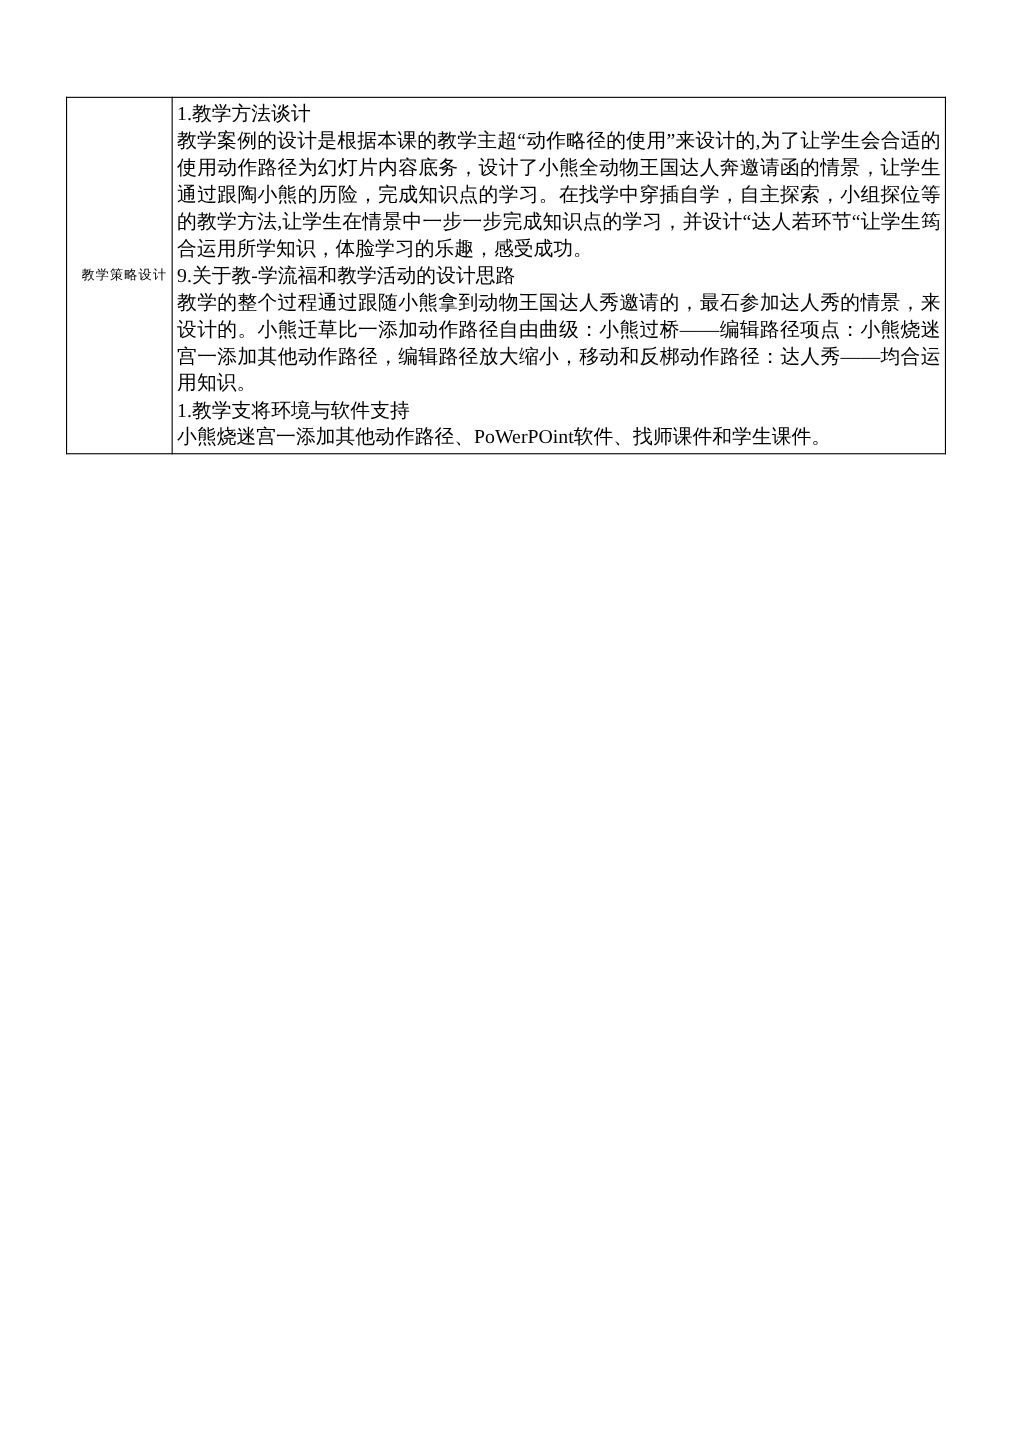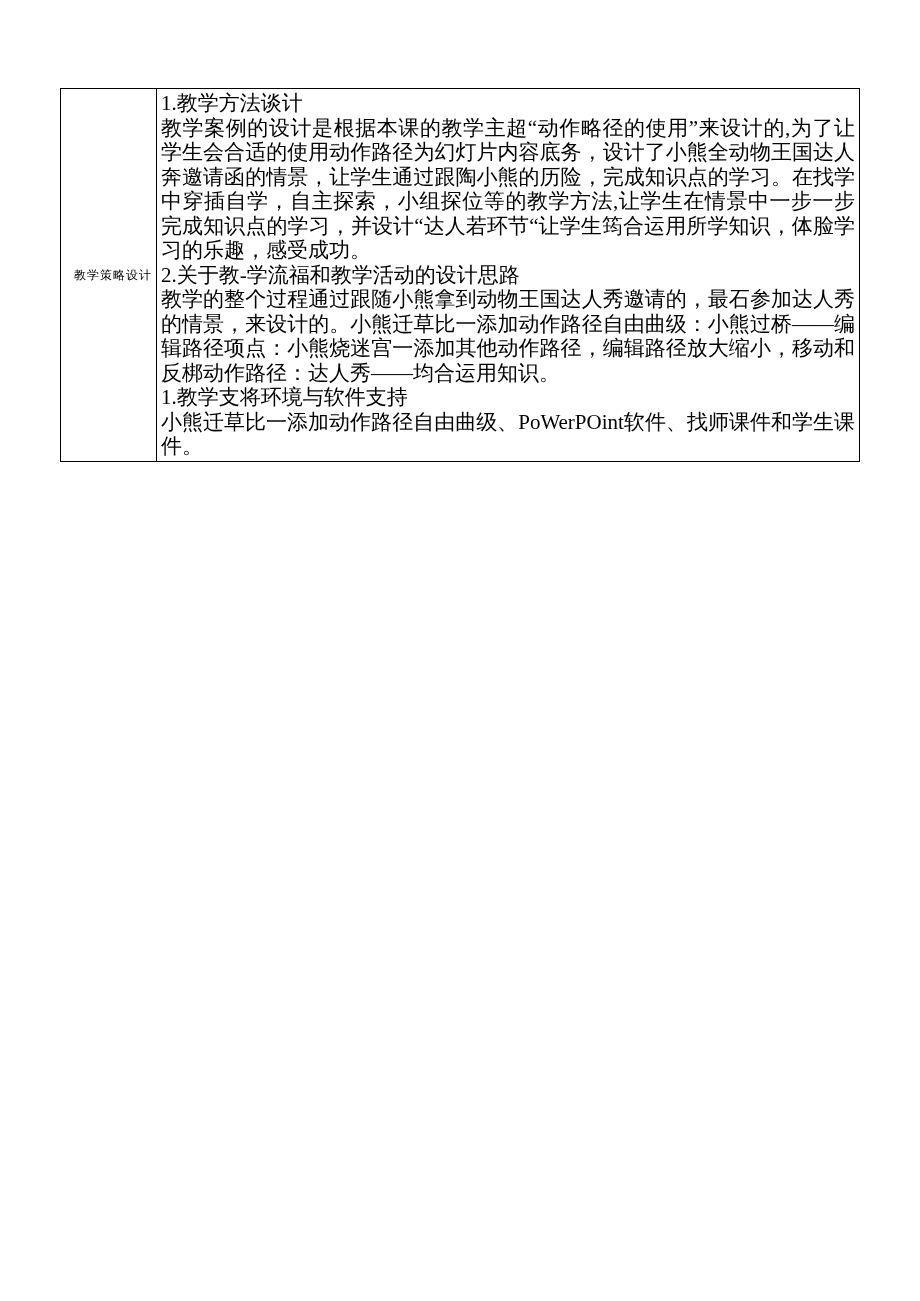--- a/index.html
+++ b/index.html
@@ -21,39 +21,39 @@
       padding: 2px 4px;
     }
     .label-cell {
       width: 96px;
       text-align: right;
       font-size: 12px;
       line-height: 24px;
       letter-spacing: 1px;
     }
     .content-cell {
-      font-size: 21px;
+      font-size: 18px;
       line-height: 24.5px;
       text-align: justify;
       padding: 4px 6px 28px 6px;
     }
     .content-cell p { margin: 0; }
   </style>
 </head>
 <body>
 
 <table class="doc-table">
   <tbody>
       <tr>
     <td class="label-cell">
       <span>教学策略设计</span>
     </td>
     <td class="content-cell">
       <p>1.教学方法谈计</p>
       <p>教学案例的设计是根据本课的教学主超“动作略径的使用”来设计的,为了让学生会合适的使用动作路径为幻灯片内容底务，设计了小熊全动物王国达人奔邀请函的情景，让学生通过跟陶小熊的历险，完成知识点的学习。在找学中穿插自学，自主探索，小组探位等的教学方法,让学生在情景中一步一步完成知识点的学习，并设计“达人若环节“让学生筠合运用所学知识，体脸学习的乐趣，感受成功。</p>
-      <p>2.关于教-学流福和教学活动的设计思路</p>
+      <p>9.关于教-学流福和教学活动的设计思路</p>
       <p>教学的整个过程通过跟随小熊拿到动物王国达人秀邀请的，最石参加达人秀的情景，来设计的。小熊迁草比一添加动作路径自由曲级：小熊过桥——编辑路径项点：小熊烧迷宫一添加其他动作路径，编辑路径放大缩小，移动和反梆动作路径：达人秀——均合运用知识。</p>
       <p>1.教学支将环境与软件支持</p>
-      <p>小熊迁草比一添加动作路径自由曲级、PoWerPOint软件、找师课件和学生课件。</p>
+      <p>小熊烧迷宫一添加其他动作路径、PoWerPOint软件、找师课件和学生课件。</p>
     </td>
   </tr>
 </tbody>
   </table>
 
 </body></html>

